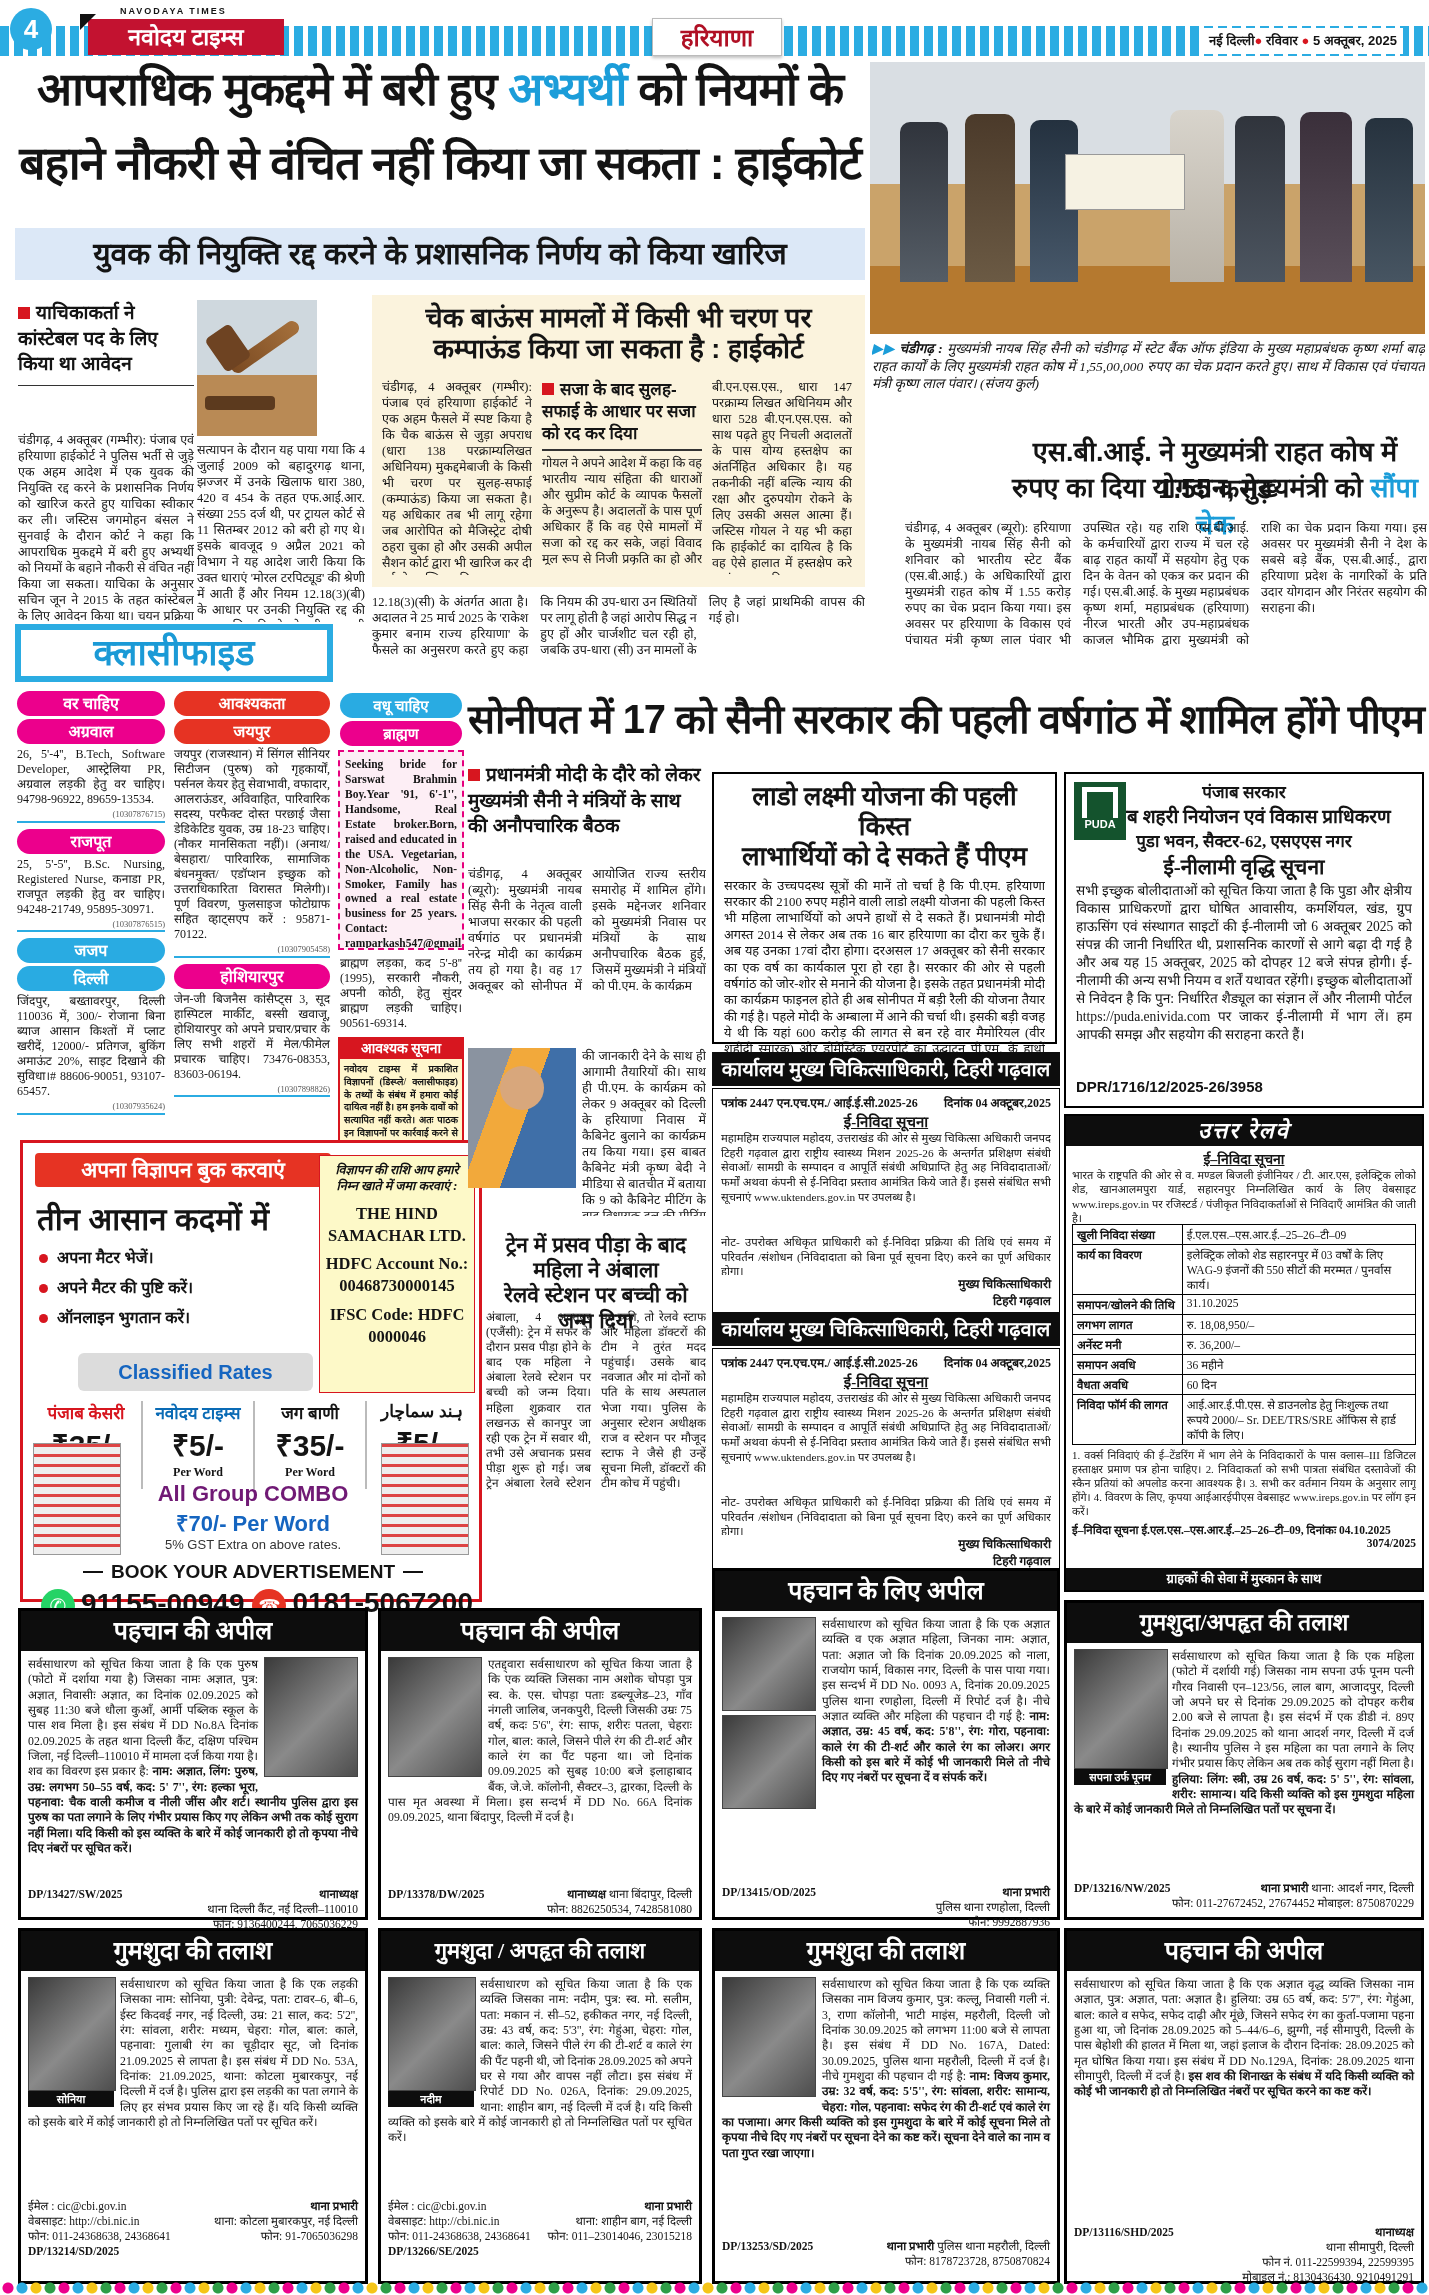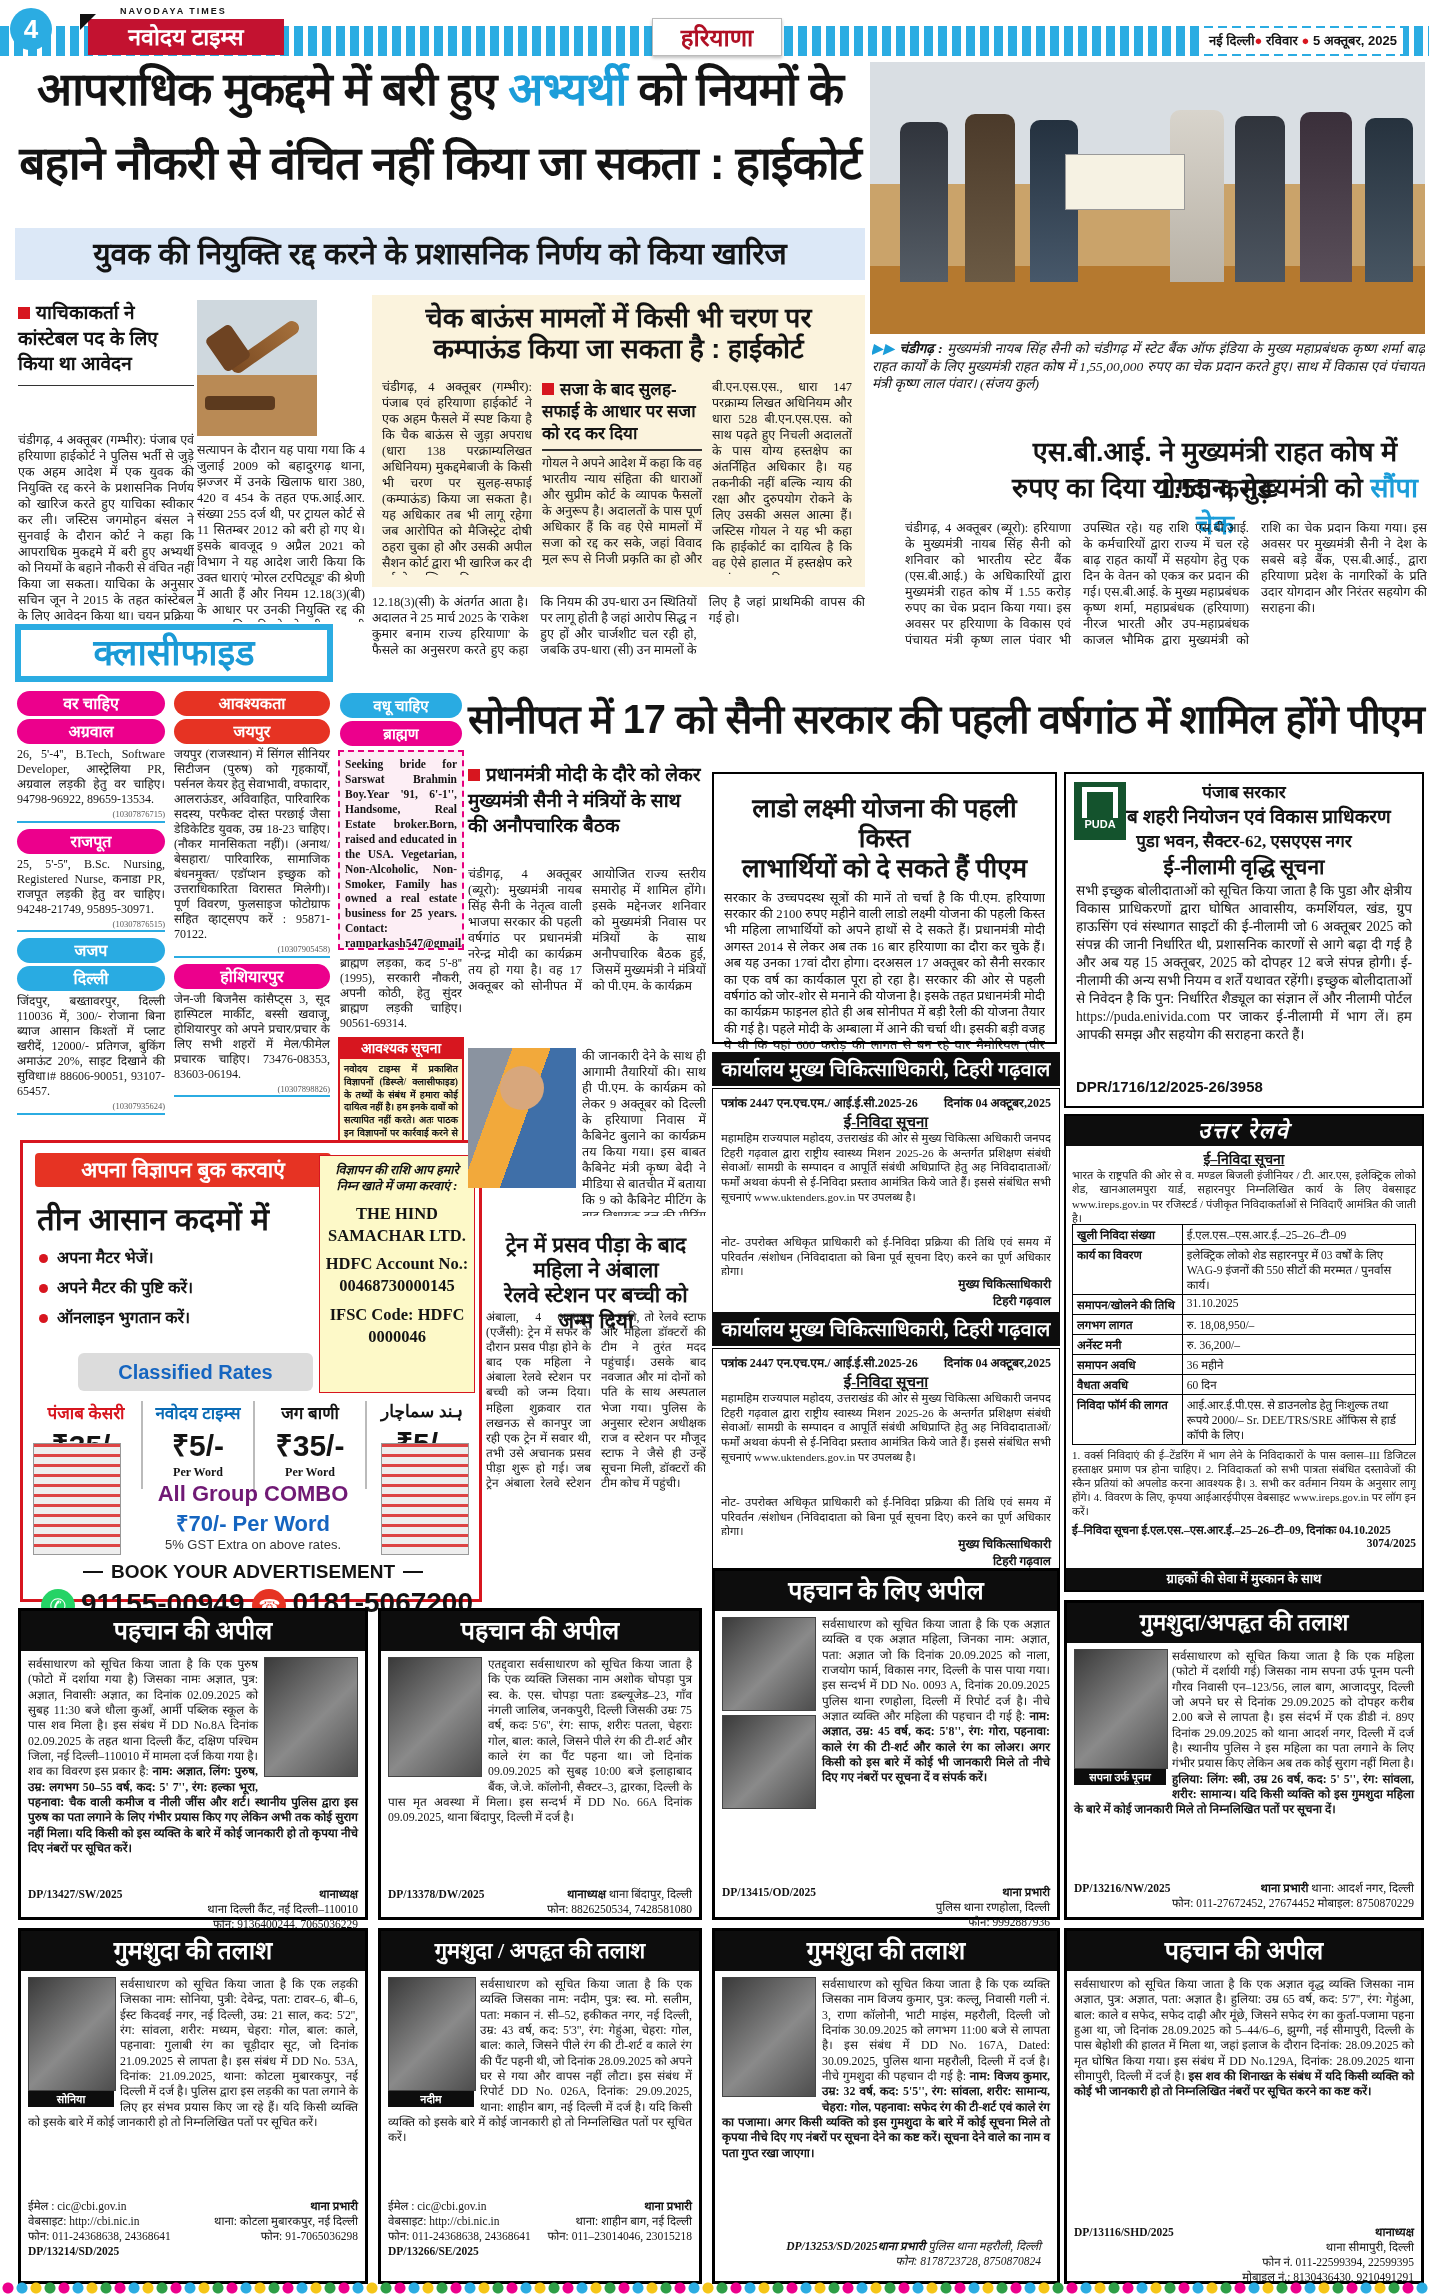--- a/index.html
+++ b/index.html
@@ -269,21 +269,21 @@
     <span class="rsq"></span><span>प्रधानमंत्री मोदी के दौरे को लेकर मुख्यमंत्री सैनी ने मंत्रियों के साथ की अनौपचारिक बैठक</span>
   </div>
   <div class="abs body j ov cols2" style="left:468px;top:866px;width:238px;height:178px;">चंडीगढ़, 4 अक्तूबर (ब्यूरो): मुख्यमंत्री नायब सिंह सैनी के नेतृत्व वाली भाजपा सरकार की पहली वर्षगांठ पर प्रधानमंत्री नरेन्द्र मोदी का कार्यक्रम तय हो गया है। वह 17 अक्तूबर को सोनीपत में आयोजित राज्य स्तरीय समारोह में शामिल होंगे। इसके मद्देनजर शनिवार को मुख्यमंत्री निवास पर मंत्रियों के साथ अनौपचारिक बैठक हुई, जिसमें मुख्यमंत्री ने मंत्रियों को पी.एम. के कार्यक्रम</div>
   <div class="abs" style="left:468px;top:1048px;width:238px;height:172px;display:flex;gap:6px;">
     <div style="width:108px;height:140px;flex:none;background:linear-gradient(110deg,#8a93a0 0 28%,#f2a93b 28% 52%,#3f6fa8 52%);">
       <div style="width:44px;height:44px;border-radius:50%;background:#d8a77c;margin:18px auto 0;"></div>
     </div>
     <div class="body j ov" style="flex:1;height:168px;">की जानकारी देने के साथ ही आगामी तैयारियों की। साथ ही पी.एम. के कार्यक्रम को लेकर 9 अक्तूबर को दिल्ली के हरियाणा निवास में कैबिनेट बुलाने का कार्यक्रम तय किया गया। इस बाबत कैबिनेट मंत्री कृष्ण बेदी ने मीडिया से बातचीत में बताया कि 9 को कैबिनेट मीटिंग के बाद विधायक दल की मीटिंग भी होगी।</div>
   </div>
 
-  <div class="abs obox" style="left:712px;top:772px;width:345px;height:272px;padding:20px 10px;border-width:2px;">
+  <div class="abs obox" style="left:712px;top:772px;width:345px;height:272px;padding:8px 10px;border-width:2px;">
     <div class="c b" style="font-size:26px;line-height:1.15;">लाडो लक्ष्मी योजना की पहली किस्त</div>
     <div class="c b" style="font-size:26px;line-height:1.15;">लाभार्थियों को दे सकते हैं पीएम</div>
     <div class="body j ov" style="height:192px;margin-top:6px;font-size:12.8px;">सरकार के उच्चपदस्थ सूत्रों की मानें तो चर्चा है कि पी.एम. हरियाणा सरकार की 2100 रुपए महीने वाली लाडो लक्ष्मी योजना की पहली किस्त भी महिला लाभार्थियों को अपने हाथों से दे सकते हैं। प्रधानमंत्री मोदी अगस्त 2014 से लेकर अब तक 16 बार हरियाणा का दौरा कर चुके हैं। अब यह उनका 17वां दौरा होगा। दरअसल 17 अक्तूबर को सैनी सरकार का एक वर्ष का कार्यकाल पूरा हो रहा है। सरकार की ओर से पहली वर्षगांठ को जोर-शोर से मनाने की योजना है। इसके तहत प्रधानमंत्री मोदी का कार्यक्रम फाइनल होते ही अब सोनीपत में बड़ी रैली की योजना तैयार की गई है। पहले मोदी के अम्बाला में आने की चर्चा थी। इसकी बड़ी वजह ये थी कि यहां 600 करोड़ की लागत से बन रहे वार मैमोरियल (वीर शहीदी स्मारक) और डोमैस्टिक एयरपोर्ट का उद्घाटन पी.एम. के हाथों उद्घाटन करवाया जा सके।</div>
   </div>
 
   <div class="abs hi b c" style="left:486px;top:1232px;width:220px;font-size:21px;line-height:1.2;">
     <div>ट्रेन में प्रसव पीड़ा के बाद महिला ने अंबाला</div>
     <div>रेलवे स्टेशन पर बच्ची को जन्म दिया</div>
   </div>
   <div class="abs body j ov cols2" style="left:486px;top:1310px;width:220px;height:292px;font-size:11.8px;">अंबाला, 4 अक्तूबर (एजैंसी): ट्रेन में सफर के दौरान प्रसव पीड़ा होने के बाद एक महिला ने अंबाला रेलवे स्टेशन पर बच्ची को जन्म दिया। महिला शुक्रवार रात लखनऊ से कानपुर जा रही एक ट्रेन में सवार थी, तभी उसे अचानक प्रसव पीड़ा शुरू हो गई। जब ट्रेन अंबाला रेलवे स्टेशन पर रुकी, तो रेलवे स्टाफ और महिला डॉक्टरों की टीम ने तुरंत मदद पहुंचाई। उसके बाद नवजात और मां दोनों को पति के साथ अस्पताल भेजा गया। पुलिस के अनुसार स्टेशन अधीक्षक राज व स्टेशन पर मौजूद स्टाफ ने जैसे ही उन्हें सूचना मिली, डॉक्टरों की टीम कोच में पहुंची।</div>
@@ -500,21 +500,21 @@
     </div>
   </div>
 
   <div class="abs apl" style="left:712px;top:1928px;width:348px;height:356px;">
     <div class="aplhd">गुमशुदा की तलाश</div>
     <div class="aplbd ov" style="height:256px;">
       <div class="aplph" style="float:left;width:92px;height:118px;margin:0 6px 4px 0;"></div>
       <span>सर्वसाधारण को सूचित किया जाता है कि एक व्यक्ति जिसका नाम विजय कुमार, पुत्र: कल्लू, निवासी गली नं. 3, राणा कॉलोनी, भाटी माइंस, महरौली, दिल्ली जो दिनांक 30.09.2025 को लगभग 11:00 बजे से लापता है। इस संबंध में DD No. 167A, Dated: 30.09.2025, पुलिस थाना महरौली, दिल्ली में दर्ज है। नीचे गुमशुदा की पहचान दी गई है:</span>
       <span class="b">नाम: विजय कुमार, उम्र: 32 वर्ष, कद: 5'5'', रंग: सांवला, शरीर: सामान्य, चेहरा: गोल, पहनावा: सफेद रंग की टी-शर्ट एवं काले रंग का पजामा। अगर किसी व्यक्ति को इस गुमशुदा के बारे में कोई सूचना मिले तो कृपया नीचे दिए गए नंबरों पर सूचना देने का कष्ट करें। सूचना देने वाले का नाम व पता गुप्त रखा जाएगा।</span>
     </div>
-    <div class="aplfoot" style="padding:0 16px;display:flex;justify-content:flex-end;font-style:italic;">
+    <div class="aplfoot" style="padding:0 7px;display:flex;justify-content:space-between;">
       <span class="b">DP/13253/SD/2025</span>
       <span style="text-align:right;">
         <span class="b">थाना प्रभारी</span>
         <span>पुलिस थाना महरौली, दिल्ली</span><br>
         <span>फोन: 8178723728, 8750870824</span>
       </span>
     </div>
   </div>
 
   <div class="abs apl" style="left:1064px;top:1928px;width:360px;height:356px;">

